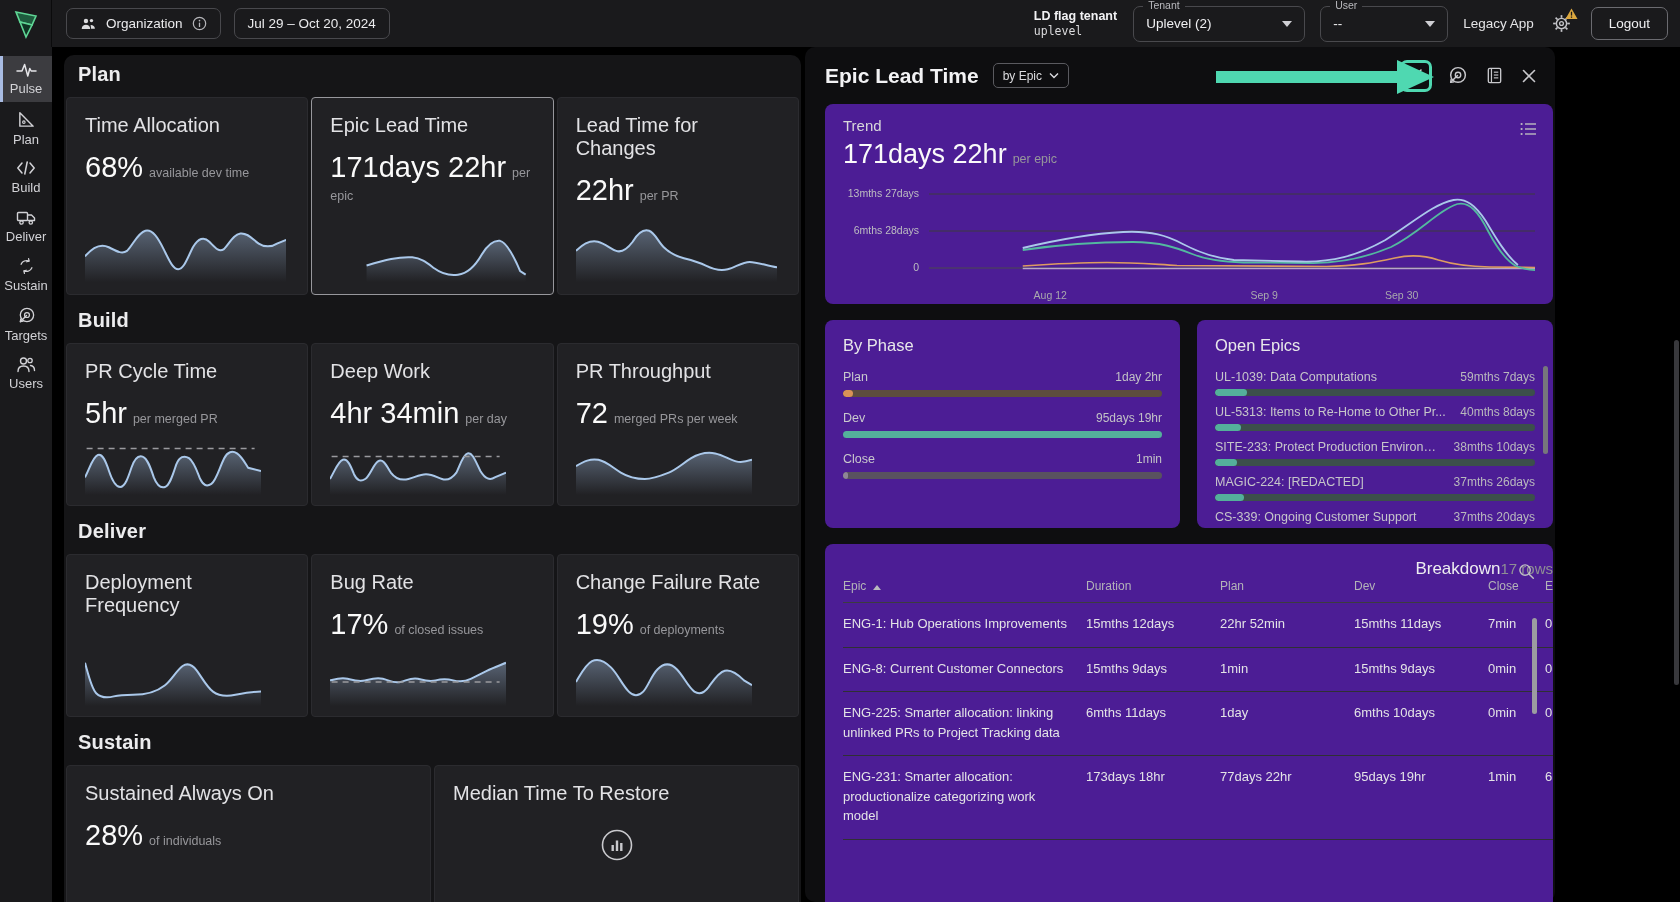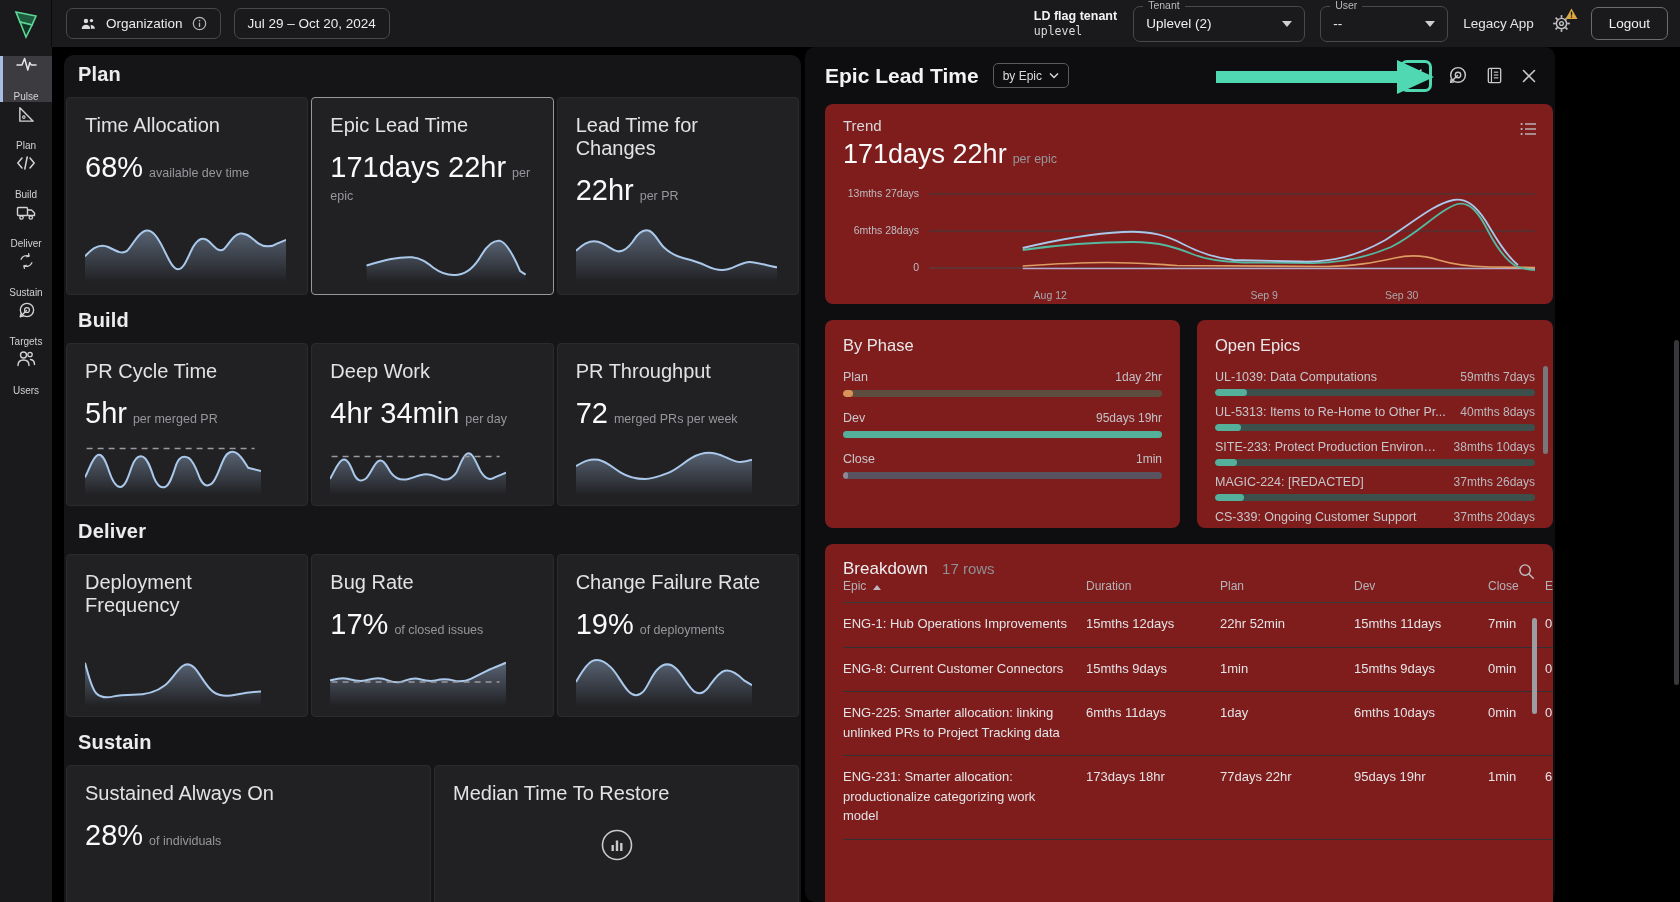--- a/index.html
+++ b/index.html
@@ -31,21 +31,21 @@
   .gear-wrap { position:relative; margin-right:20px; cursor:pointer; }
   .warn-badge { position:absolute; right:-7px; top:-6px; }
   .logout-btn { border:1px solid #6b6b70; border-radius:7px; height:33px; padding:0 17px;
                 font-size:13.5px; background:transparent; color:#f0f0f2; cursor:pointer;
                 margin-right:12px; font-family:inherit; }
 
   
   .sidebar { position:absolute; left:0; top:47px; bottom:0; width:52px; background:#1a1a1c;
              padding-top:9px; z-index:5; }
   .nav-item { position:relative; height:46px; margin-bottom:3px; display:flex; flex-direction:column;
-              align-items:center; justify-content:space-between; gap:3px; color:#d2d2d6; font-size:10px;
+              align-items:center; justify-content:center; gap:3px; color:#d2d2d6; font-size:13px;
               cursor:pointer; }
   .nav-item.active { background:#3c3c40; }
   .nav-item.active::before { content:""; position:absolute; left:0; top:0; bottom:0; width:3px; background:#a9bce3; }
 
   
   .metrics-panel { position:absolute; left:64px; top:55px; width:737px; bottom:0;
                    background:#151517; border-radius:10px 10px 0 0; overflow:hidden; }
   .sec-heading { font-size:20px; color:#ececee; padding:14px 14px 11px; letter-spacing:.2px; }
   .metrics-panel .sec-heading:first-child { padding-top:8px; }
   .cards { display:grid; grid-template-columns:repeat(3,1fr); gap:3px; padding:0 2px; }
@@ -65,21 +65,21 @@
   
   .detail-panel { position:absolute; left:805px; top:47px; width:750px; bottom:0; background:#0e0e10;
                   border-radius:10px; display:flex; flex-direction:column; padding:0 2px 0 20px; z-index:2; }
   .detail-header { display:flex; align-items:center; height:57px; padding-right:14px; gap:14px; flex:none; }
   .detail-title { font-size:21px; color:#f2f2f4; }
   .chip { display:flex; align-items:center; gap:7px; border:1px solid #5a5a5f; border-radius:5px;
           height:25px; padding:0 9px; font-size:12px; color:#dcdcdf; cursor:pointer; background:none; font-family:inherit;}
   .dh-icons { margin-left:auto; display:flex; align-items:center; gap:13px; }
   .icon-btn { background:none; border:none; padding:2px; cursor:pointer; display:flex; color:#c8c8cc; }
   .icon-btn.boxed { border:3px solid #4fd8b1; border-radius:7px; padding:3px; }
-  .d-card { background:#7f1d1d; border-radius:8px; }
+  .d-card { background:#4c1d95; border-radius:8px; }
 
   .trend-card { height:200px; padding:13px 18px; position:relative; margin-bottom:16px; flex:none; }
   .trend-label { font-size:15px; color:#d8d8db; margin-bottom:4px; }
   .legend-btn { position:absolute; right:14px; top:16px; }
   .chart-wrap { display:flex; margin-top:12px; }
   .ylabels { width:86px; position:relative; height:100px; font-size:10.5px; color:#bdbdc1; flex:none; }
   .ylabels span { position:absolute; right:10px; white-space:nowrap; }
   .yt0 { top:3px; } .yt1 { top:40px; } .yt2 { top:77px; }
   .chart-area { flex:1; height:100px; }
   .xlabels { position:relative; height:15px; margin-left:86px; margin-top:5px;
@@ -103,21 +103,21 @@
   .epic-row { margin-bottom:9px; cursor:pointer; }
   .epic-line { display:flex; justify-content:space-between; gap:10px; font-size:12.5px; color:#c6c6ca; margin-bottom:5px; }
   .epic-name { white-space:nowrap; overflow:hidden; text-overflow:ellipsis; }
   .epic-value { color:#b9b9bd; font-size:12px; white-space:nowrap; }
   .ebar { height:7px; border-radius:3.5px; background:#3c4f4b; position:relative; overflow:hidden; }
   .ebar .seg { position:absolute; left:0; top:0; bottom:0; width:9%; background:#54b09b; border-radius:3.5px; }
   .epics-scroll { position:absolute; right:5px; top:46px; width:5px; height:88px; background:#77777c; border-radius:3px; cursor:pointer; }
 
   .breakdown-card { flex:1 1 auto; min-height:0; padding:15px 0 0 18px; position:relative;
                     overflow:hidden; border-radius:8px 8px 0 0; }
-  .bd-head { display:flex; align-items:baseline; gap:14px; }
+  .bd-head { display:flex; align-items:baseline; gap:0;justify-content:flex-end; }
   .bd-title { font-size:17px; color:#ededf0; }
   .bd-count { font-size:15px; color:#8f8f94; }
   .bd-search { position:absolute; right:16px; top:17px; }
   .bd-table { width:810px; }
   .bd-row { display:grid; grid-template-columns:243px 134px 134px 134px 57px 108px; }
   .bd-row > div { padding-right:18px; }
   .bd-row.hdr { font-size:12px; color:#b3b3b8; padding-bottom:9px; border-bottom:1px solid #3c3c40; }
   .bd-row.body { font-size:13px; color:#e3e3e6; line-height:1.5; padding:11px 0 13px;
                  border-bottom:1px solid #303034; cursor:pointer; }
   .sort-asc { display:inline-block; width:0; height:0; border-left:4px solid transparent;

